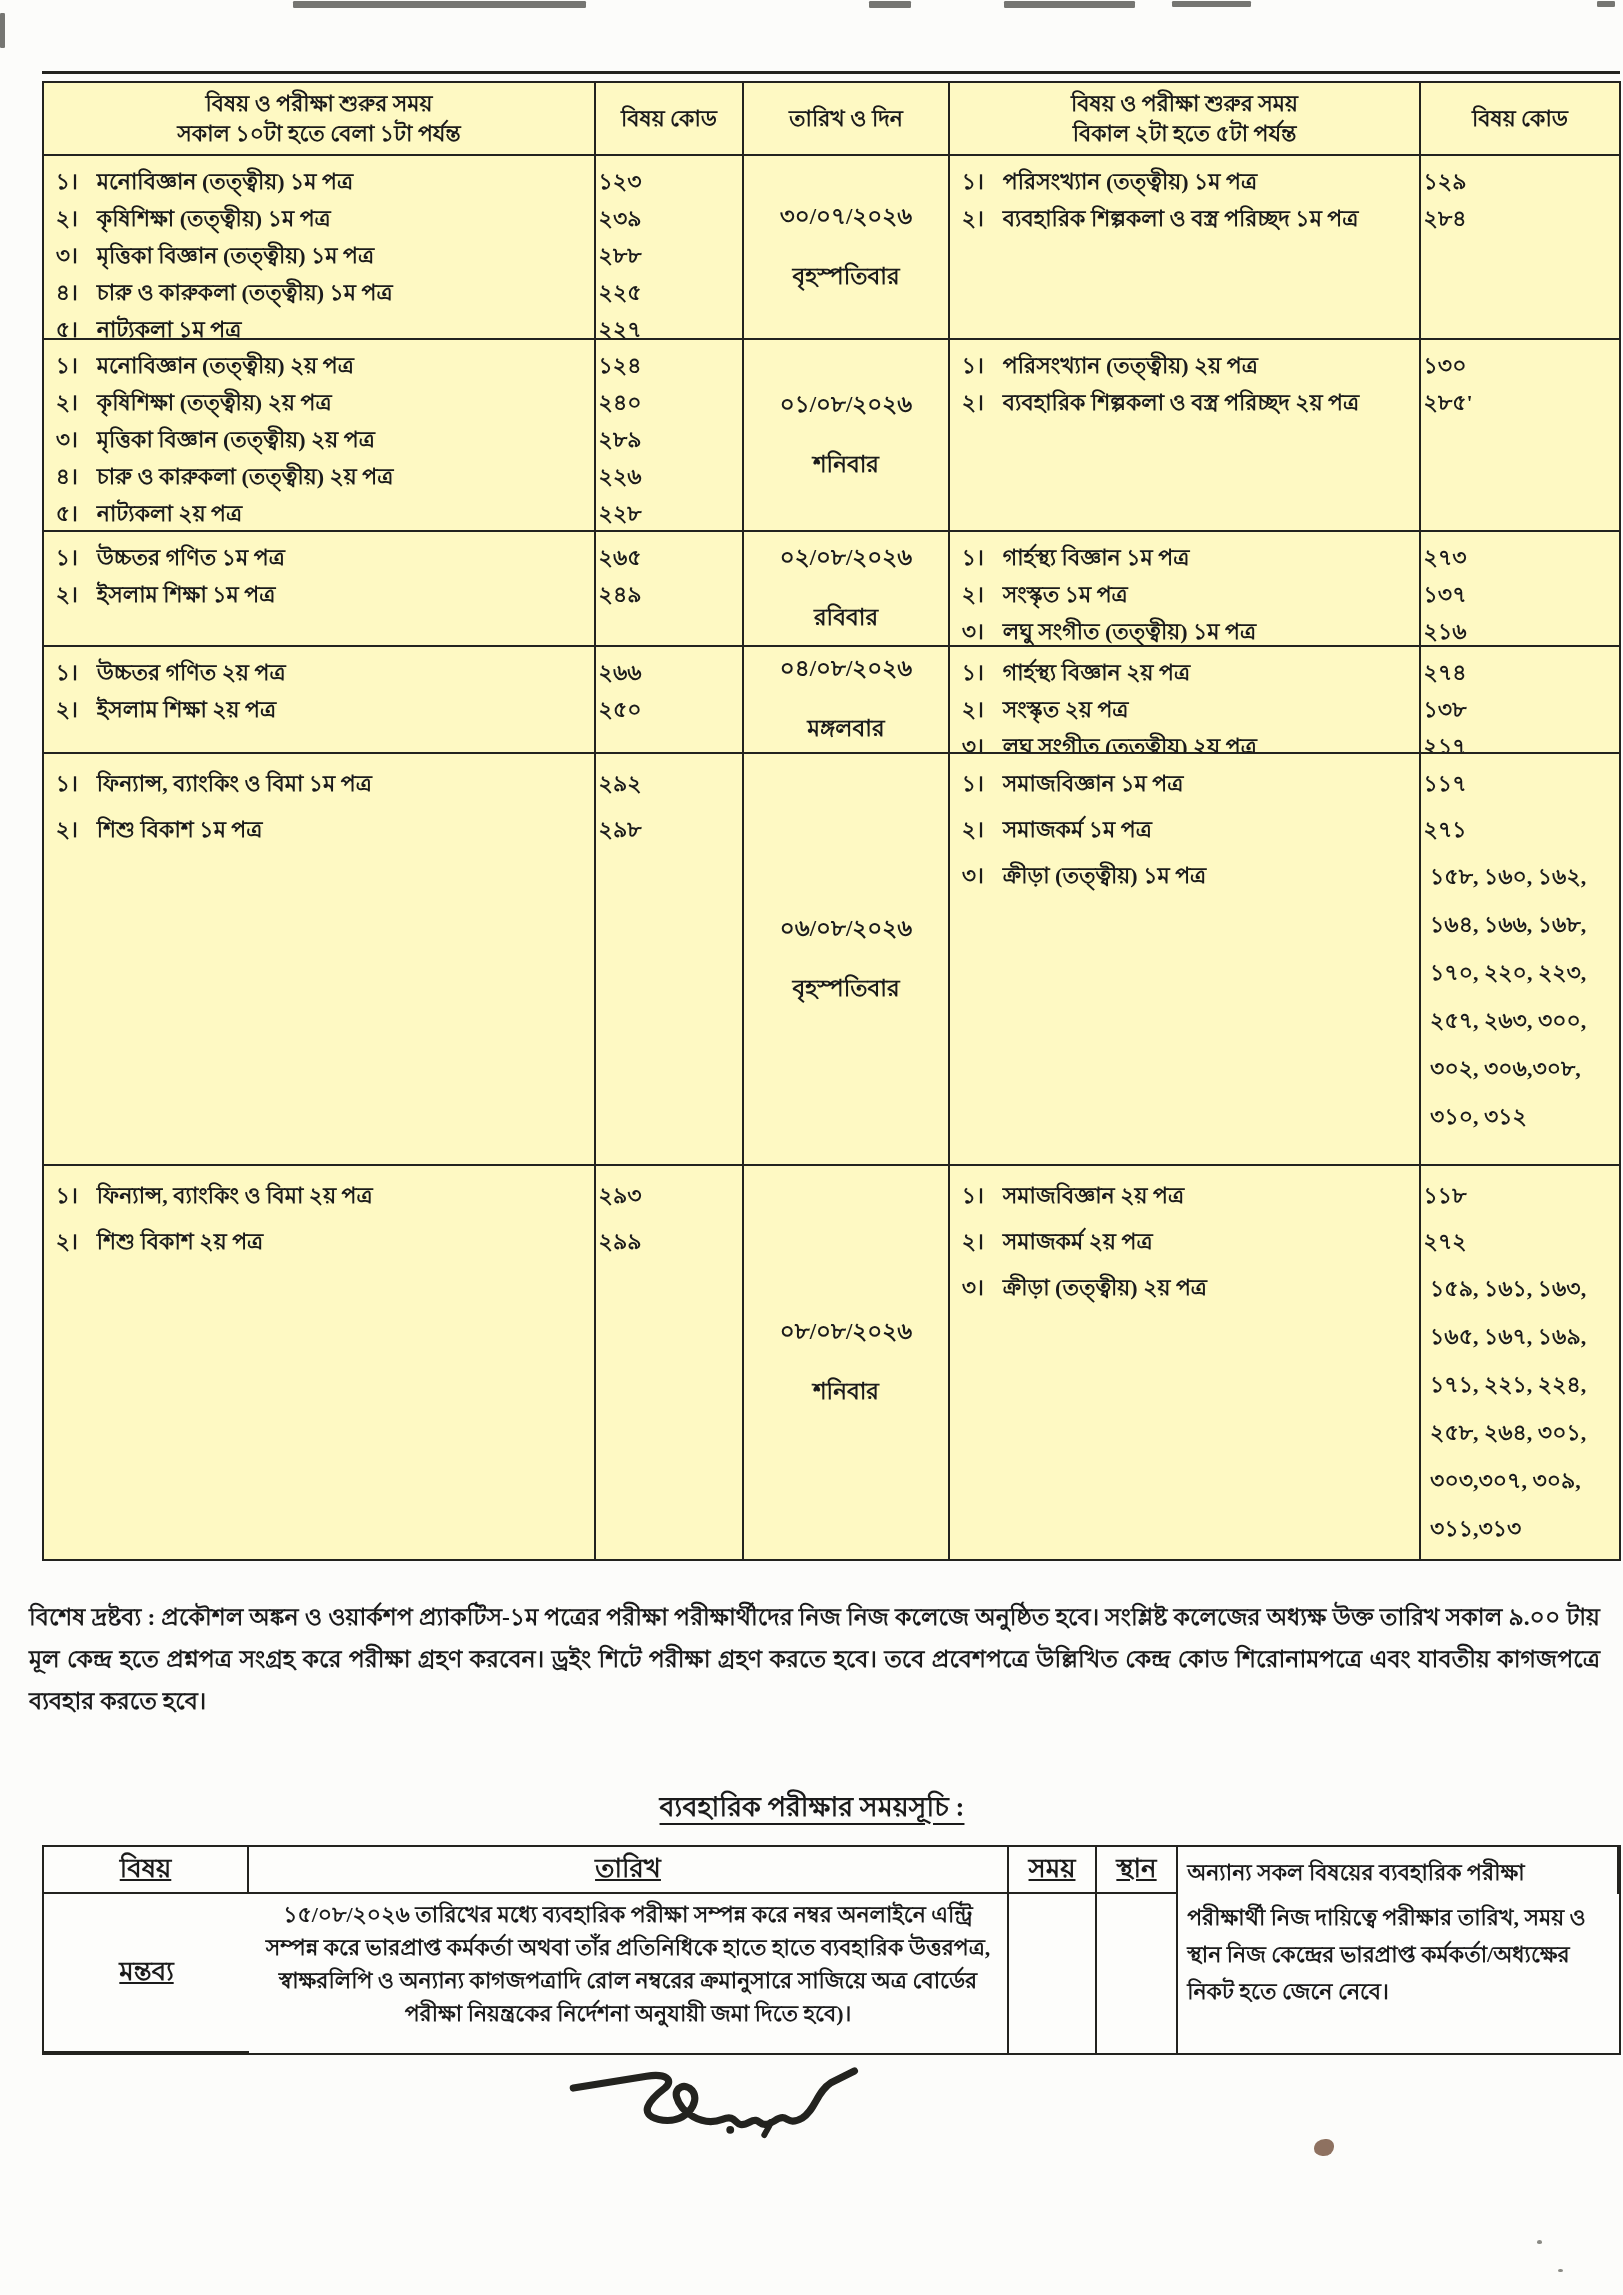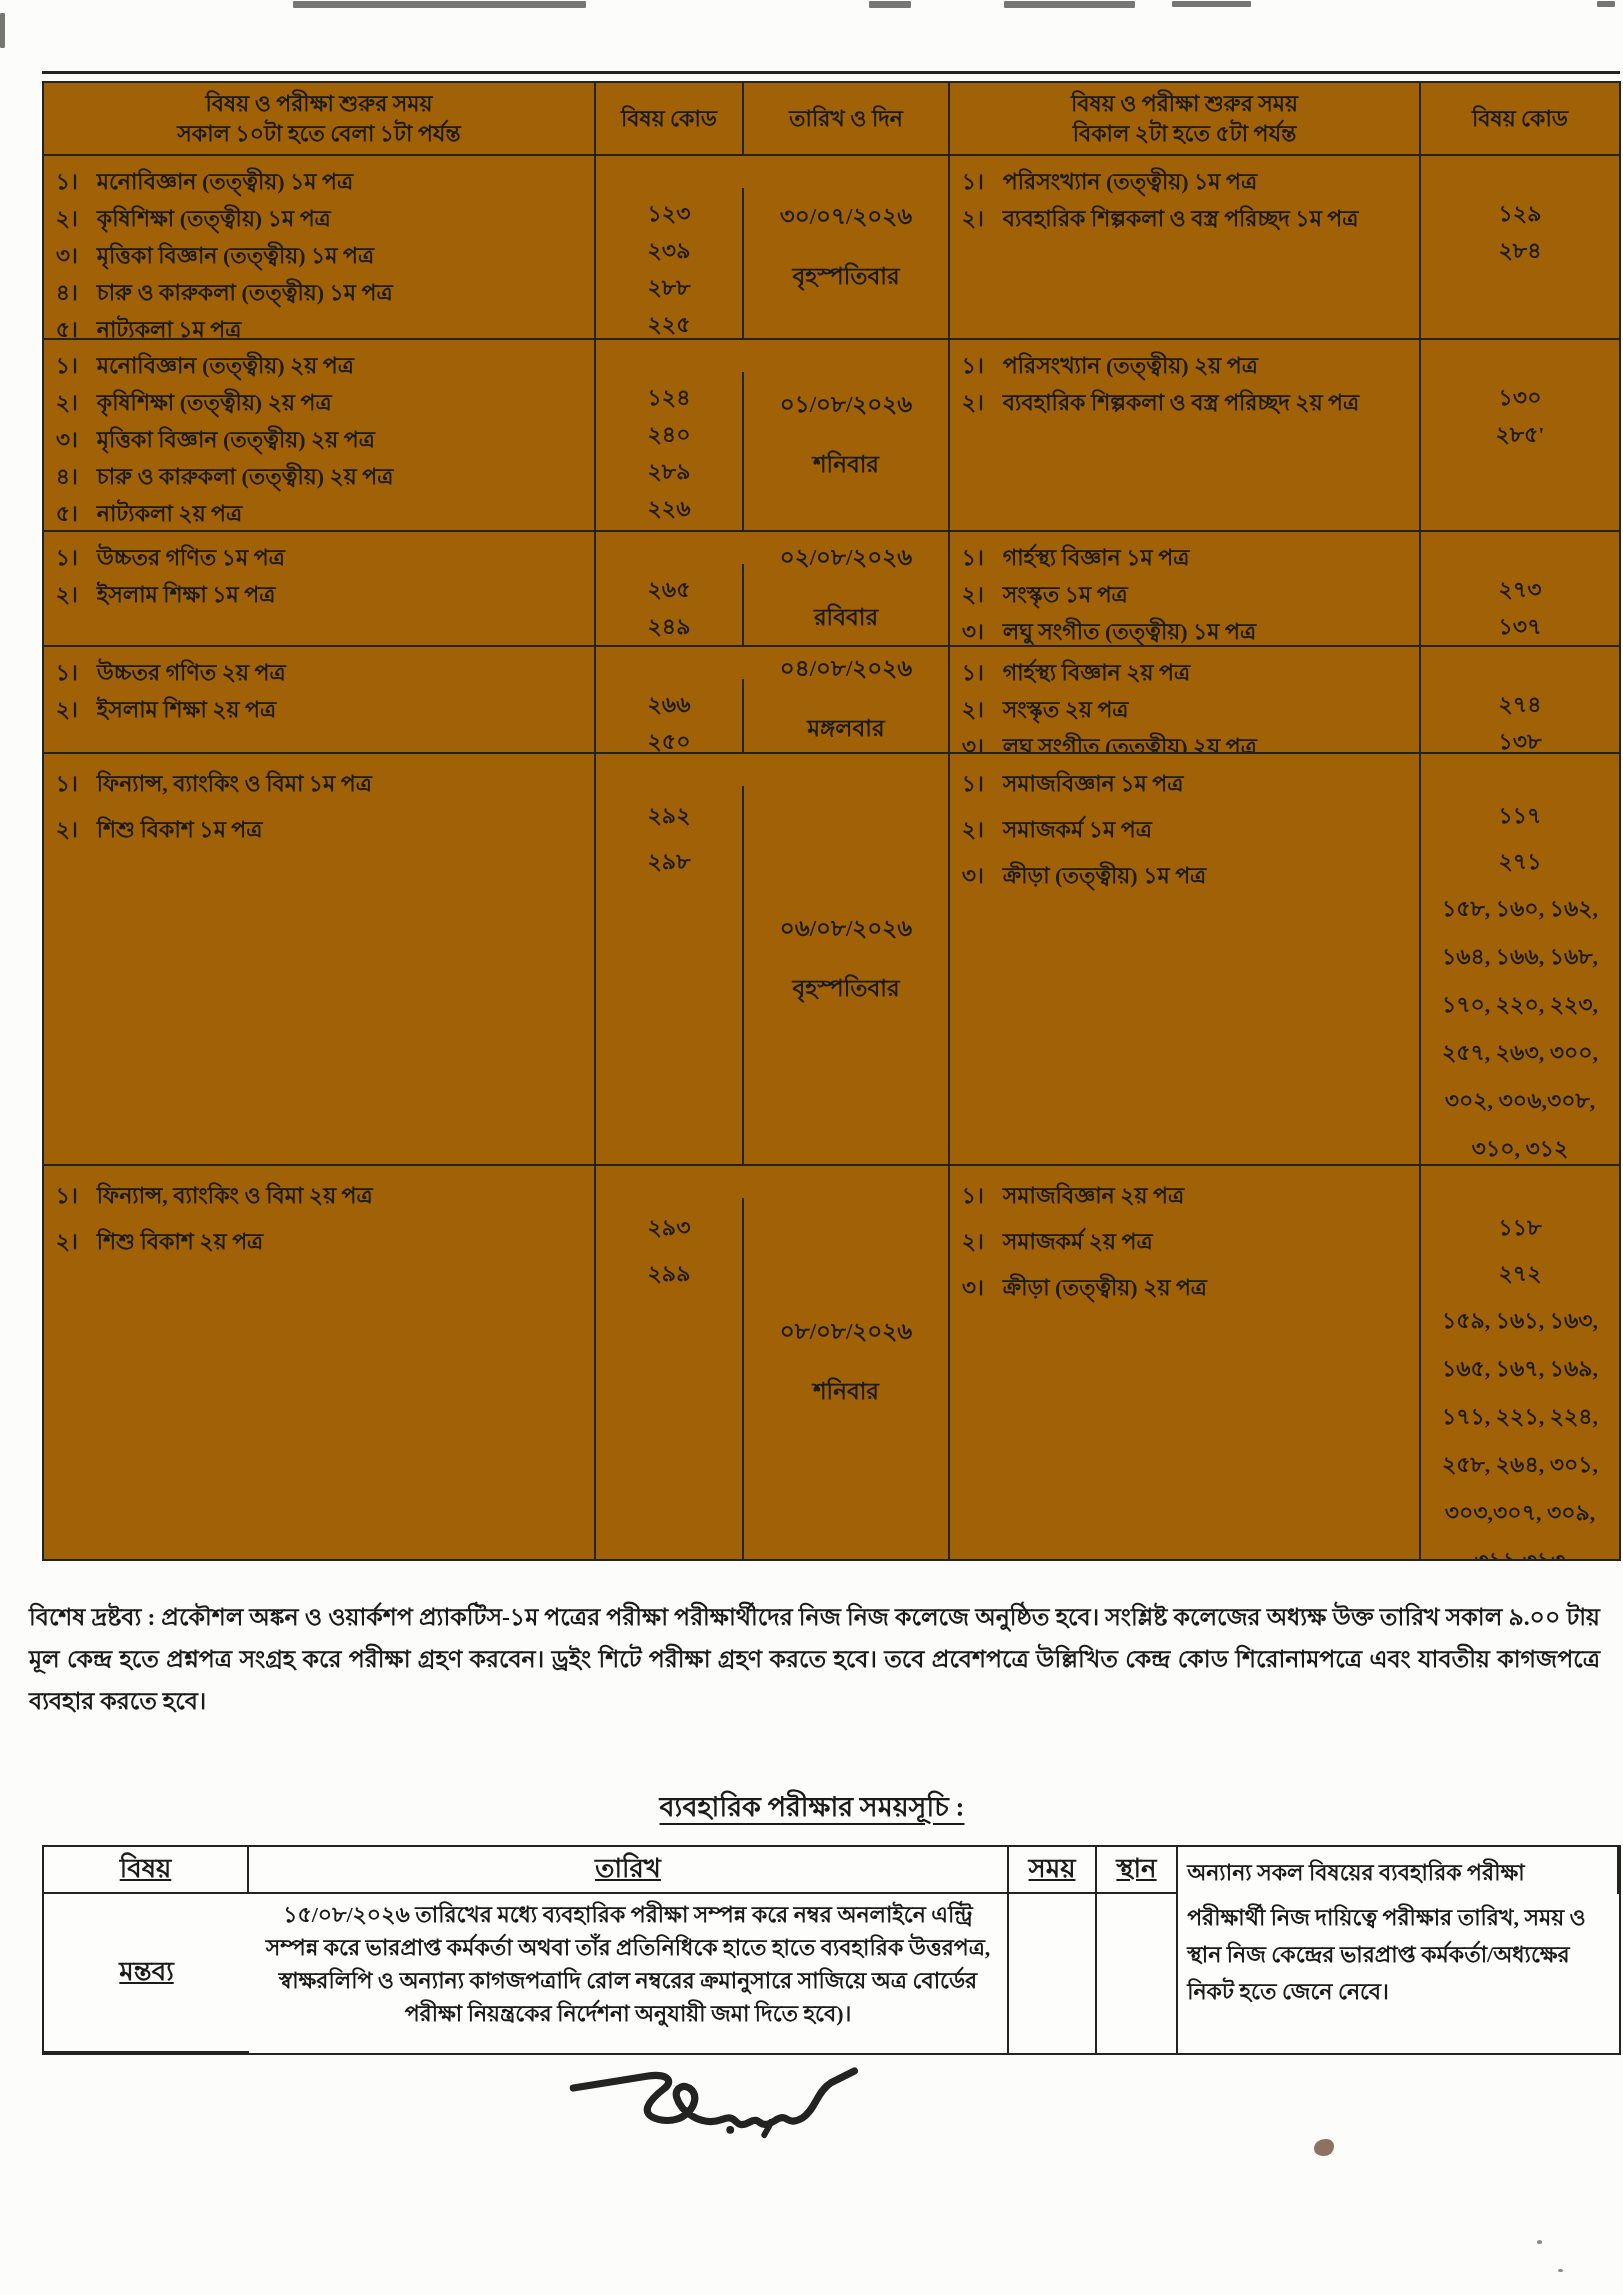--- a/index.html
+++ b/index.html
@@ -16,32 +16,32 @@
   
   .table-topline{position:absolute;left:42px;top:71px;width:1578px;height:3.3px;background:#23231f;}
   .main-grid{
     position:absolute;left:42px;top:81px;
     width:1575px;
     display:grid;
     grid-template-columns:552px 148px 206px 471px 198px;
     grid-template-rows:73px 184px 192px 115px 107px 412px 393px;
     border:2px solid #23231f;
     box-sizing:content-box;
-    background:#a16207;
+    background:#fef9c3;
   }
   .c{border-right:2px solid #23231f;border-bottom:2px solid #23231f;box-sizing:border-box;overflow:hidden;}
   .c.last{border-right:none;}
   .c.bottomrow{border-bottom:none;}
   .hc{display:flex;flex-direction:column;align-items:center;justify-content:center;
       font-size:22px;font-weight:700;line-height:30px;text-align:center;padding:2.6px 5.2px;}
   .subjects{padding:6.5px 5.2px 3.9px 11.8px;}
   .item{display:flex;align-items:baseline;line-height:37px;font-size:22px;font-weight:700;}
   .item .no{width:41px;flex:0 0 41px;}
   .item .nm{white-space:nowrap;}
-  .codes{padding:6.5px 2.6px 3.9px 2.6px;text-align:center;margin-top:32px;}
+  .codes{padding:6.5px 2.6px 3.9px 2.6px;text-align:left;}
   .code{line-height:37px;font-size:22px;font-weight:700;}
   .codelist{line-height:43px;font-size:22px;font-weight:700;white-space:normal;padding:0 6.5px;}
   .date{display:flex;flex-direction:column;align-items:center;justify-content:center;
         font-size:23px;font-weight:700;gap:21px;text-align:center;}
   .tall .item{line-height:46px;}
   .tall .code{line-height:46px;}
   .tall .codelist{line-height:48px;}
   
   .note{
     position:absolute;left:29px;top:1596px;width:1571px;

